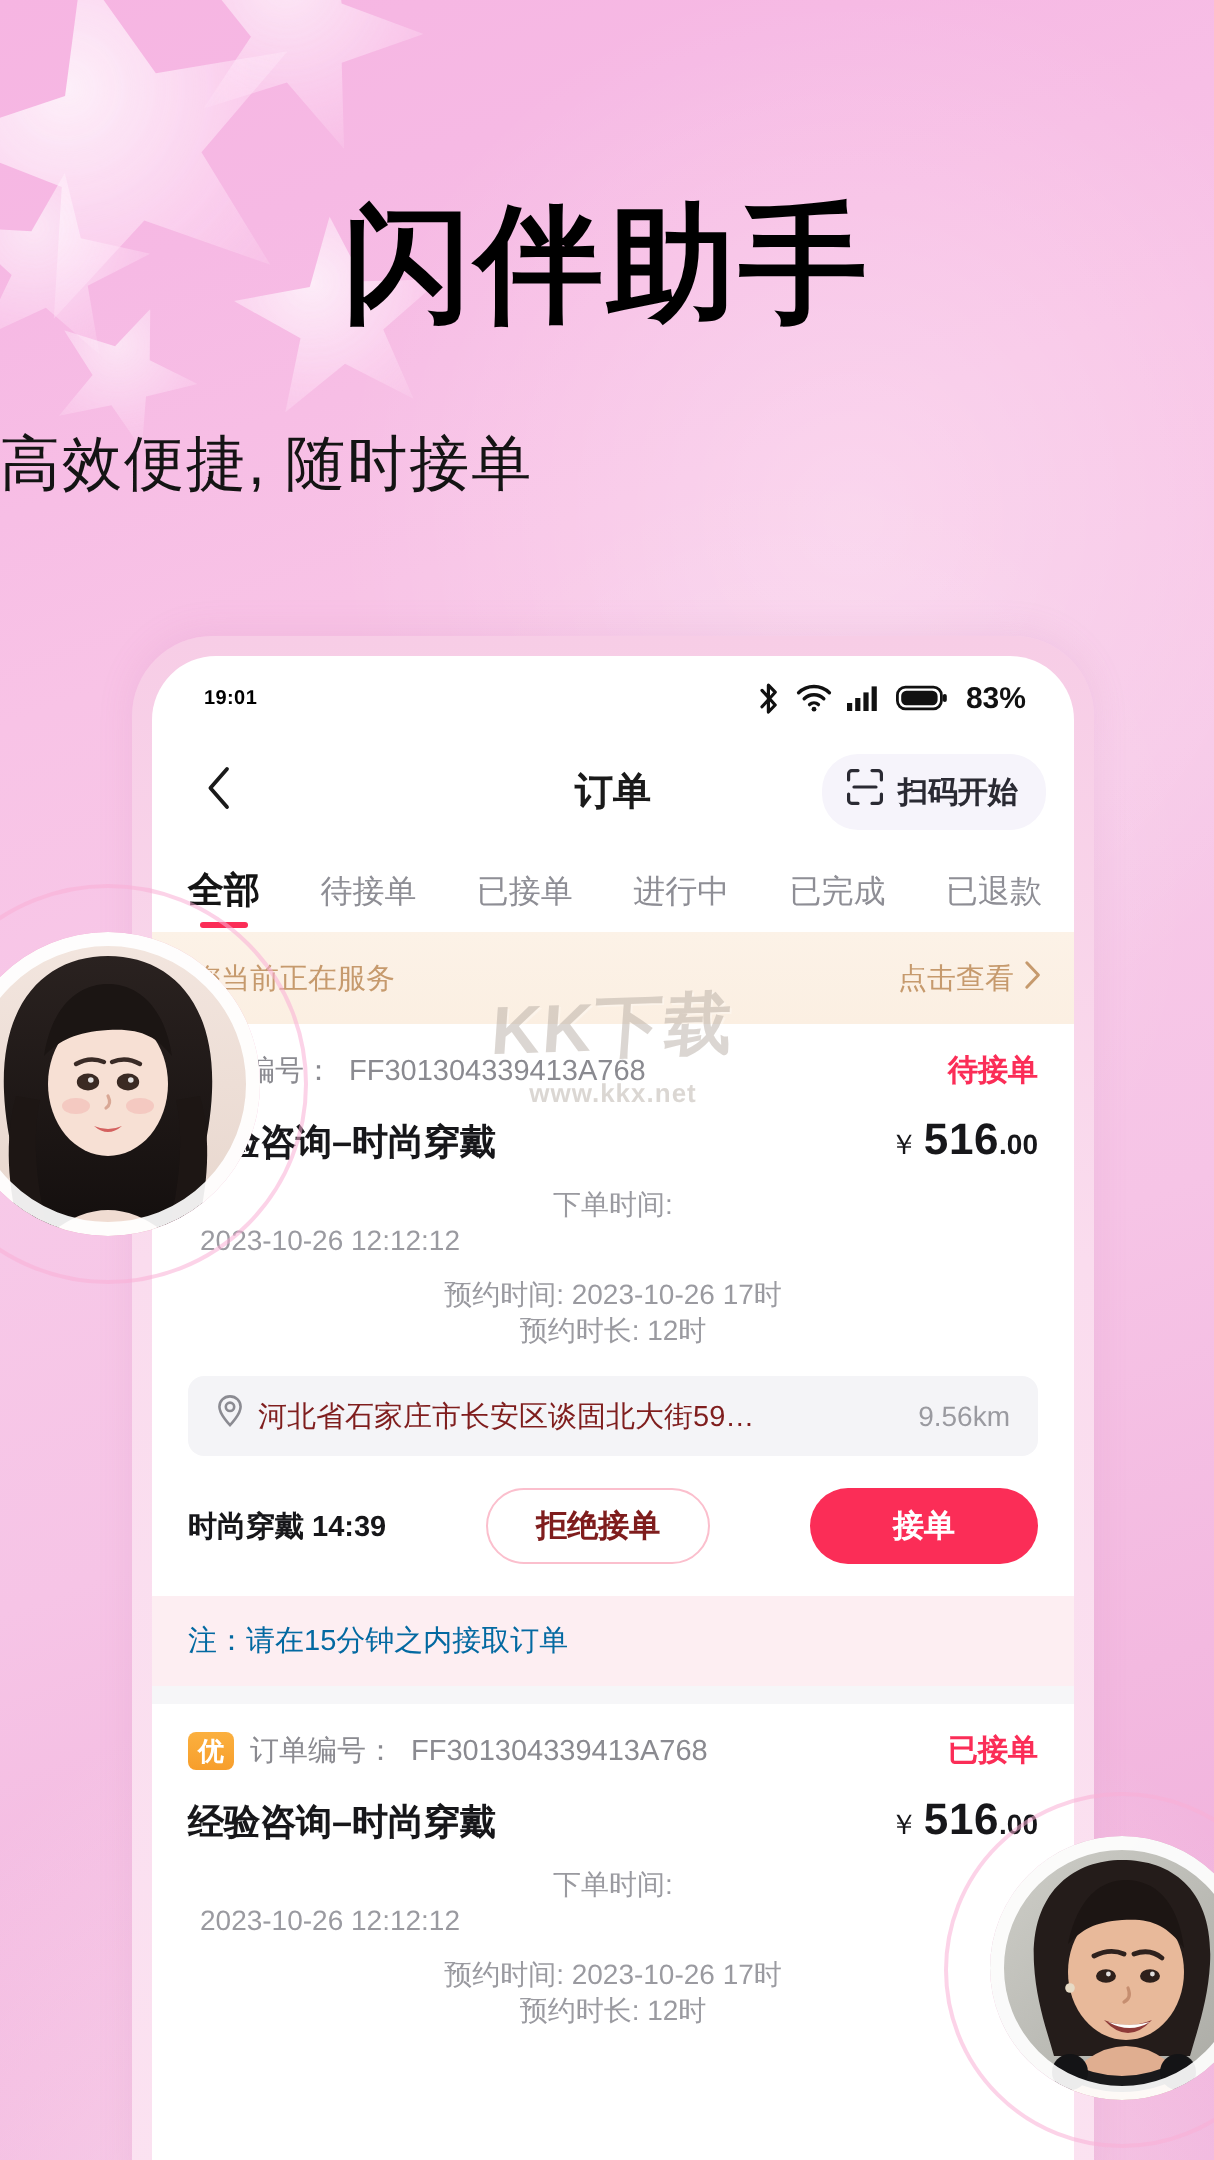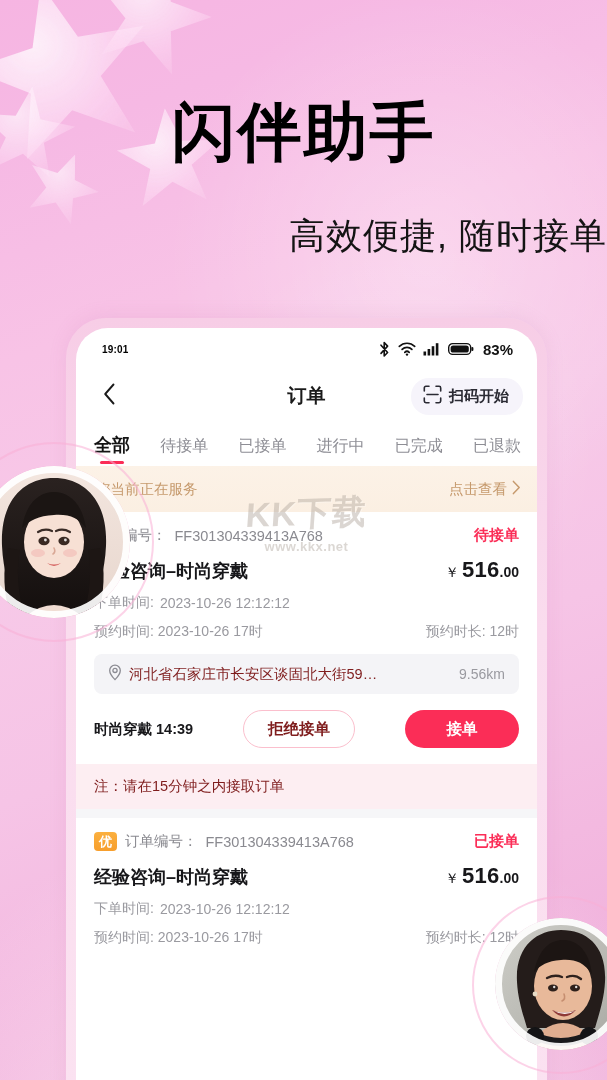--- a/index.html
+++ b/index.html
@@ -52,22 +52,22 @@
 
   
   .poster-title {
     position: absolute; left: 0; right: 0; top: 100px;
     text-align: center;
     font-size: 64px; font-weight: 700; color: #000000;
     letter-spacing: 2px; line-height: 1.0;
   }
   .poster-sub {
     position: absolute; left: 0; right: 0; top: 212px;
-    text-align: right;
-    font-size: 36px; font-weight: 500; color: #141414;
+    text-align: left;
+    font-size: 30px; font-weight: 500; color: #141414;
     letter-spacing: 1px;
   }
 
   
   #phone {
     position: absolute;
     left: 66px; top: 318px;
     width: 481px; height: 780px;
     border-radius: 40px 40px 0 0;
     background: linear-gradient(180deg, #f7cde6 0%, #fadcee 40%, #fbe2f1 100%);
@@ -173,21 +173,21 @@
   .oc-id { font-size: 14.5px; color: #8a8a90; white-space: nowrap; }
   .oc-status { font-size: 15px; font-weight: 700; color: #fb2d57; white-space: nowrap; }
 
   .oc-row2 { display: flex; align-items: baseline; justify-content: space-between; margin-top: 12px; }
   .oc-title { font-size: 18px; font-weight: 700; color: #17171a; }
   .oc-price { color: #17171a; display: flex; align-items: baseline; }
   .oc-price .cur { font-size: 14px; font-weight: 500; margin-right: 3px; }
   .oc-price .int { font-size: 22px; font-weight: 700; letter-spacing: .3px; }
   .oc-price .dec { font-size: 14px; font-weight: 600; }
 
-  .oc-line { display: flex; align-items: center; justify-content: space-between; margin-top: 11px; }
+  .oc-line { display: flex; align-items: center; justify-content: space-between; margin-top: 11px; flex-direction: column; }
   .oc-meta { font-size: 14px; color: #9a9aa0; }
 
   .oc-addr {
     margin-top: 13px;
     background: #f4f4f7;
     border-radius: 8px;
     height: 40px;
     display: flex; align-items: center; justify-content: space-between;
     padding: 0 14px;
   }
@@ -215,21 +215,21 @@
     border: 1px solid #fbbfcd; color: #7f1d1d; background: #fff;
   }
   .btn-accept {
     width: 114px; height: 38px;
     background: #fb2d57; color: #fff; border: 0;
   }
 
   .oc-note {
     background: #fdeef2;
     padding: 13px 18px;
-    font-size: 14.5px; color: #7f1d1d;
+    font-size: 14.5px; color: #0369a1;
   }
   .list-gap { height: 9px; background: #f6f6f8; }
 
   
   .avatar {
     position: absolute;
     border-radius: 50%;
     overflow: hidden;
     z-index: 30;
   }

